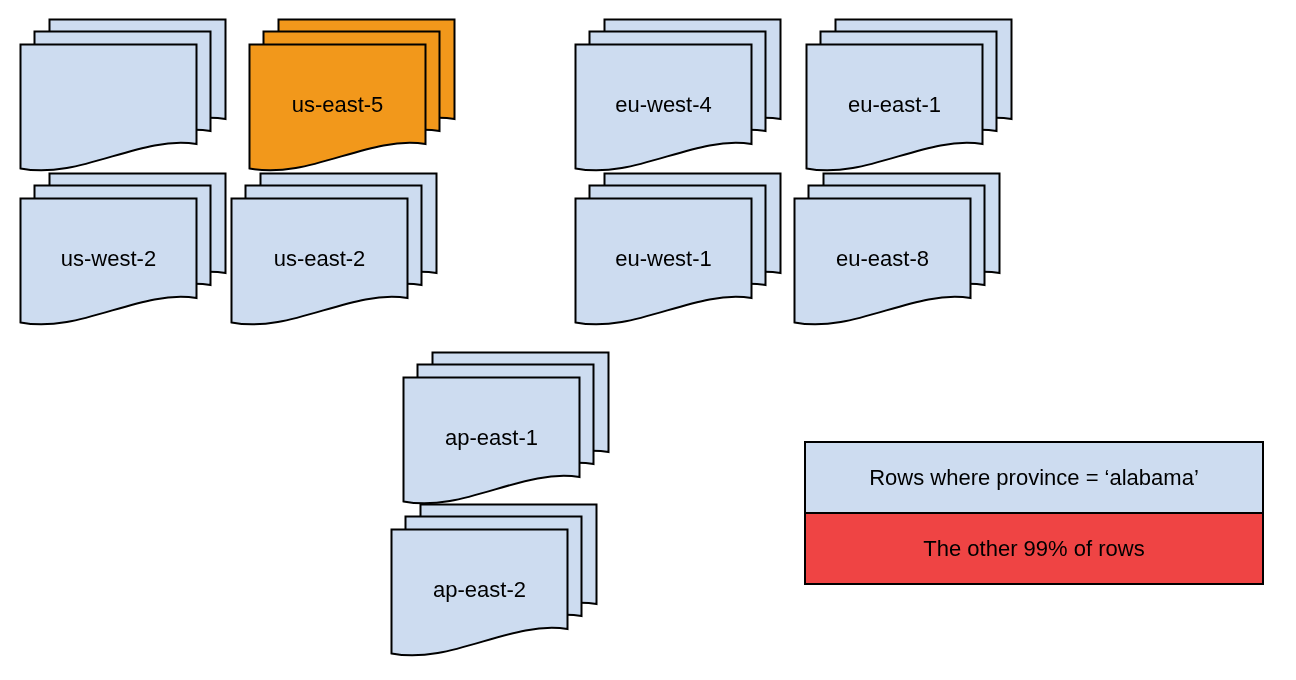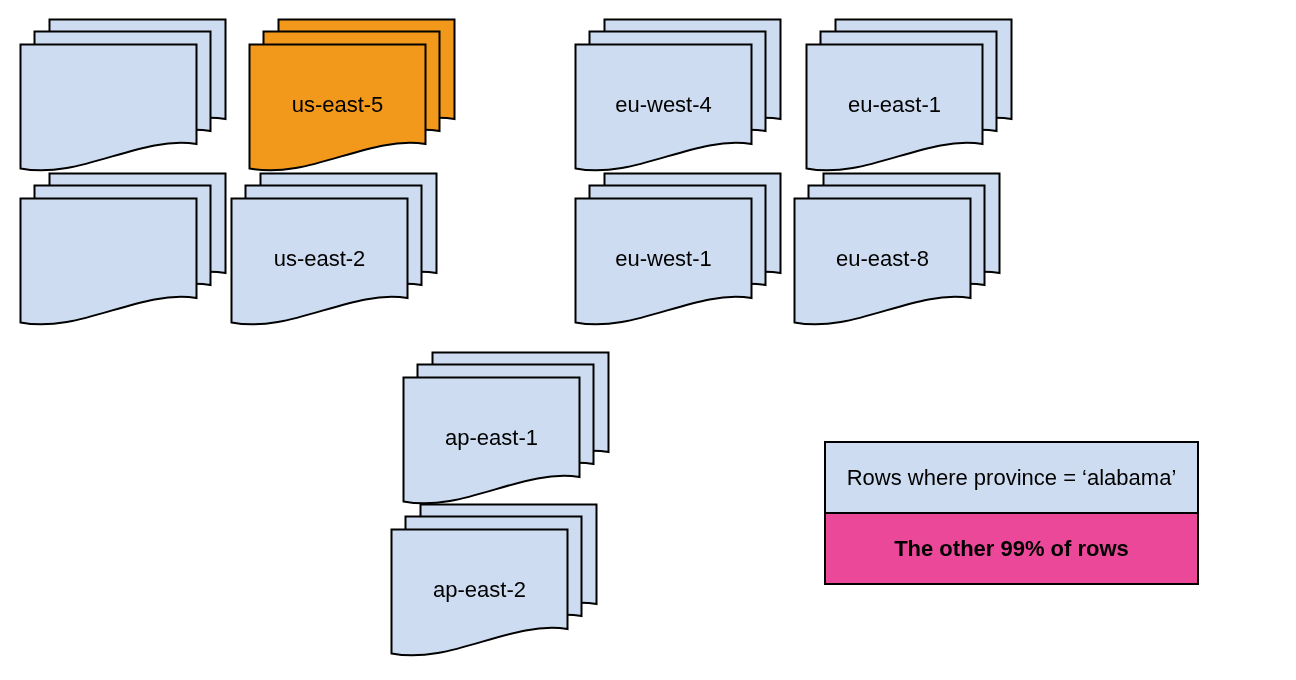--- a/index.html
+++ b/index.html
@@ -24,22 +24,22 @@
   .pos-euw1{left:574px;top:18px}
   .pos-eue1{left:805px;top:18px}
   .pos-usw2{left:19px;top:172px}
   .pos-use2{left:230px;top:172px}
   .pos-euw2{left:574px;top:172px}
   .pos-eue2{left:793px;top:172px}
   .pos-ape1{left:402px;top:351px}
   .pos-ape2{left:390px;top:503px}
   
   .legend{
-    position:absolute;left:804px;top:441px;width:375px;
-    border:2px solid #000000;box-sizing:border-box;margin-left:20px;
+    position:absolute;left:804px;top:441px;width:460px;
+    border:2px solid #000000;box-sizing:border-box;
   }
   .legend-row{
     height:69px;display:flex;align-items:center;justify-content:center;
     font-size:22px;color:#000000;
   }
   .legend-row + .legend-row{border-top:2px solid #000000}
 </style>
 </head>
 <body>
 
@@ -103,20 +103,21 @@
 <div class="stack pos-usw2">
   <svg class="layer l3" viewBox="0 0 179 133">
       <use href="#docshape" fill="#cddcf0"></use>
     </svg>
   <svg class="layer l2" viewBox="0 0 179 133">
       <use href="#docshape" fill="#cddcf0"></use>
     </svg>
   <svg class="layer l1" viewBox="0 0 179 133">
       <use href="#docshape" fill="#cddcf0"></use>
     </svg>
+  <div class="doc-label">us-west-2</div>
 </div>
 
 <div class="stack pos-use2">
   <svg class="layer l3" viewBox="0 0 179 133">
       <use href="#docshape" fill="#cddcf0"></use>
     </svg>
   <svg class="layer l2" viewBox="0 0 179 133">
       <use href="#docshape" fill="#cddcf0"></use>
     </svg>
   <svg class="layer l1" viewBox="0 0 179 133">
@@ -174,16 +175,16 @@
   <svg class="layer l1" viewBox="0 0 179 133">
       <use href="#docshape" fill="#cddcf0"></use>
     </svg>
   <div class="doc-label">ap-east-2</div>
 </div>
 
 <div class="legend">
   <div class="legend-row" style="background-color: rgb(205, 220, 240);">
     <span>Rows where province = ‘alabama’</span>
   </div>
-  <div class="legend-row" style="background-color: #ec4899; font-weight: bold;">
+  <div class="legend-row" style="background-color: #ef4444;">
     <span>The other 99% of rows</span>
   </div>
 </div>
 
 </body></html>

